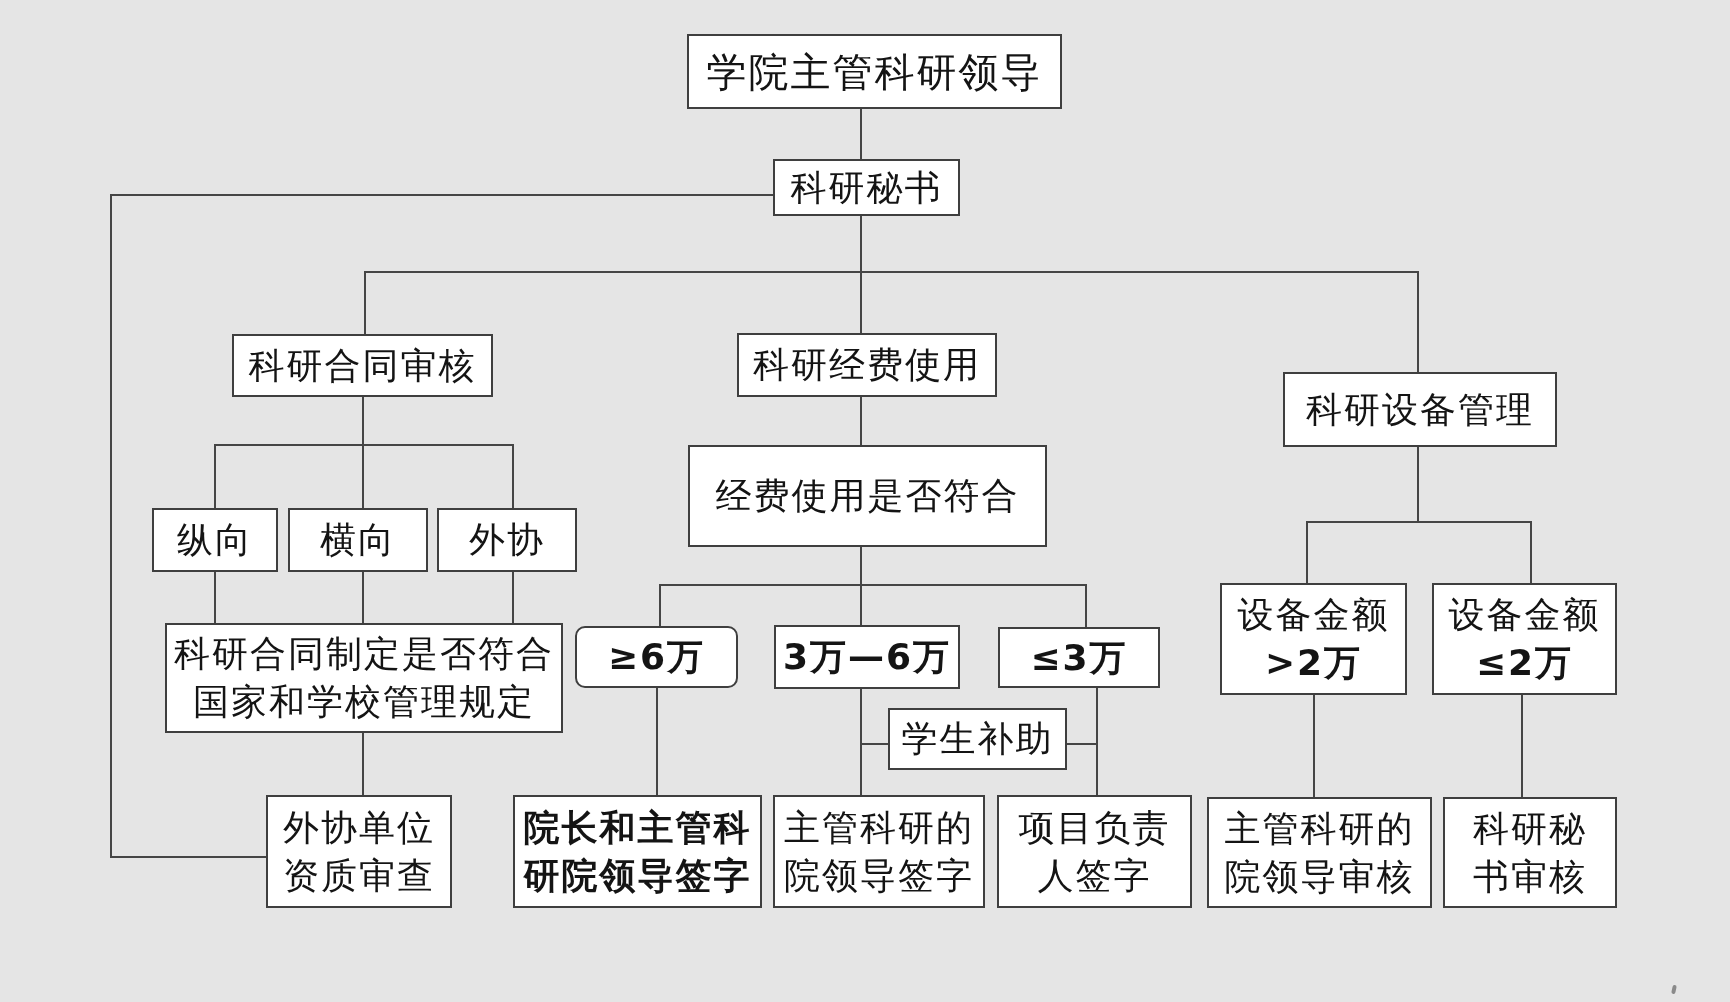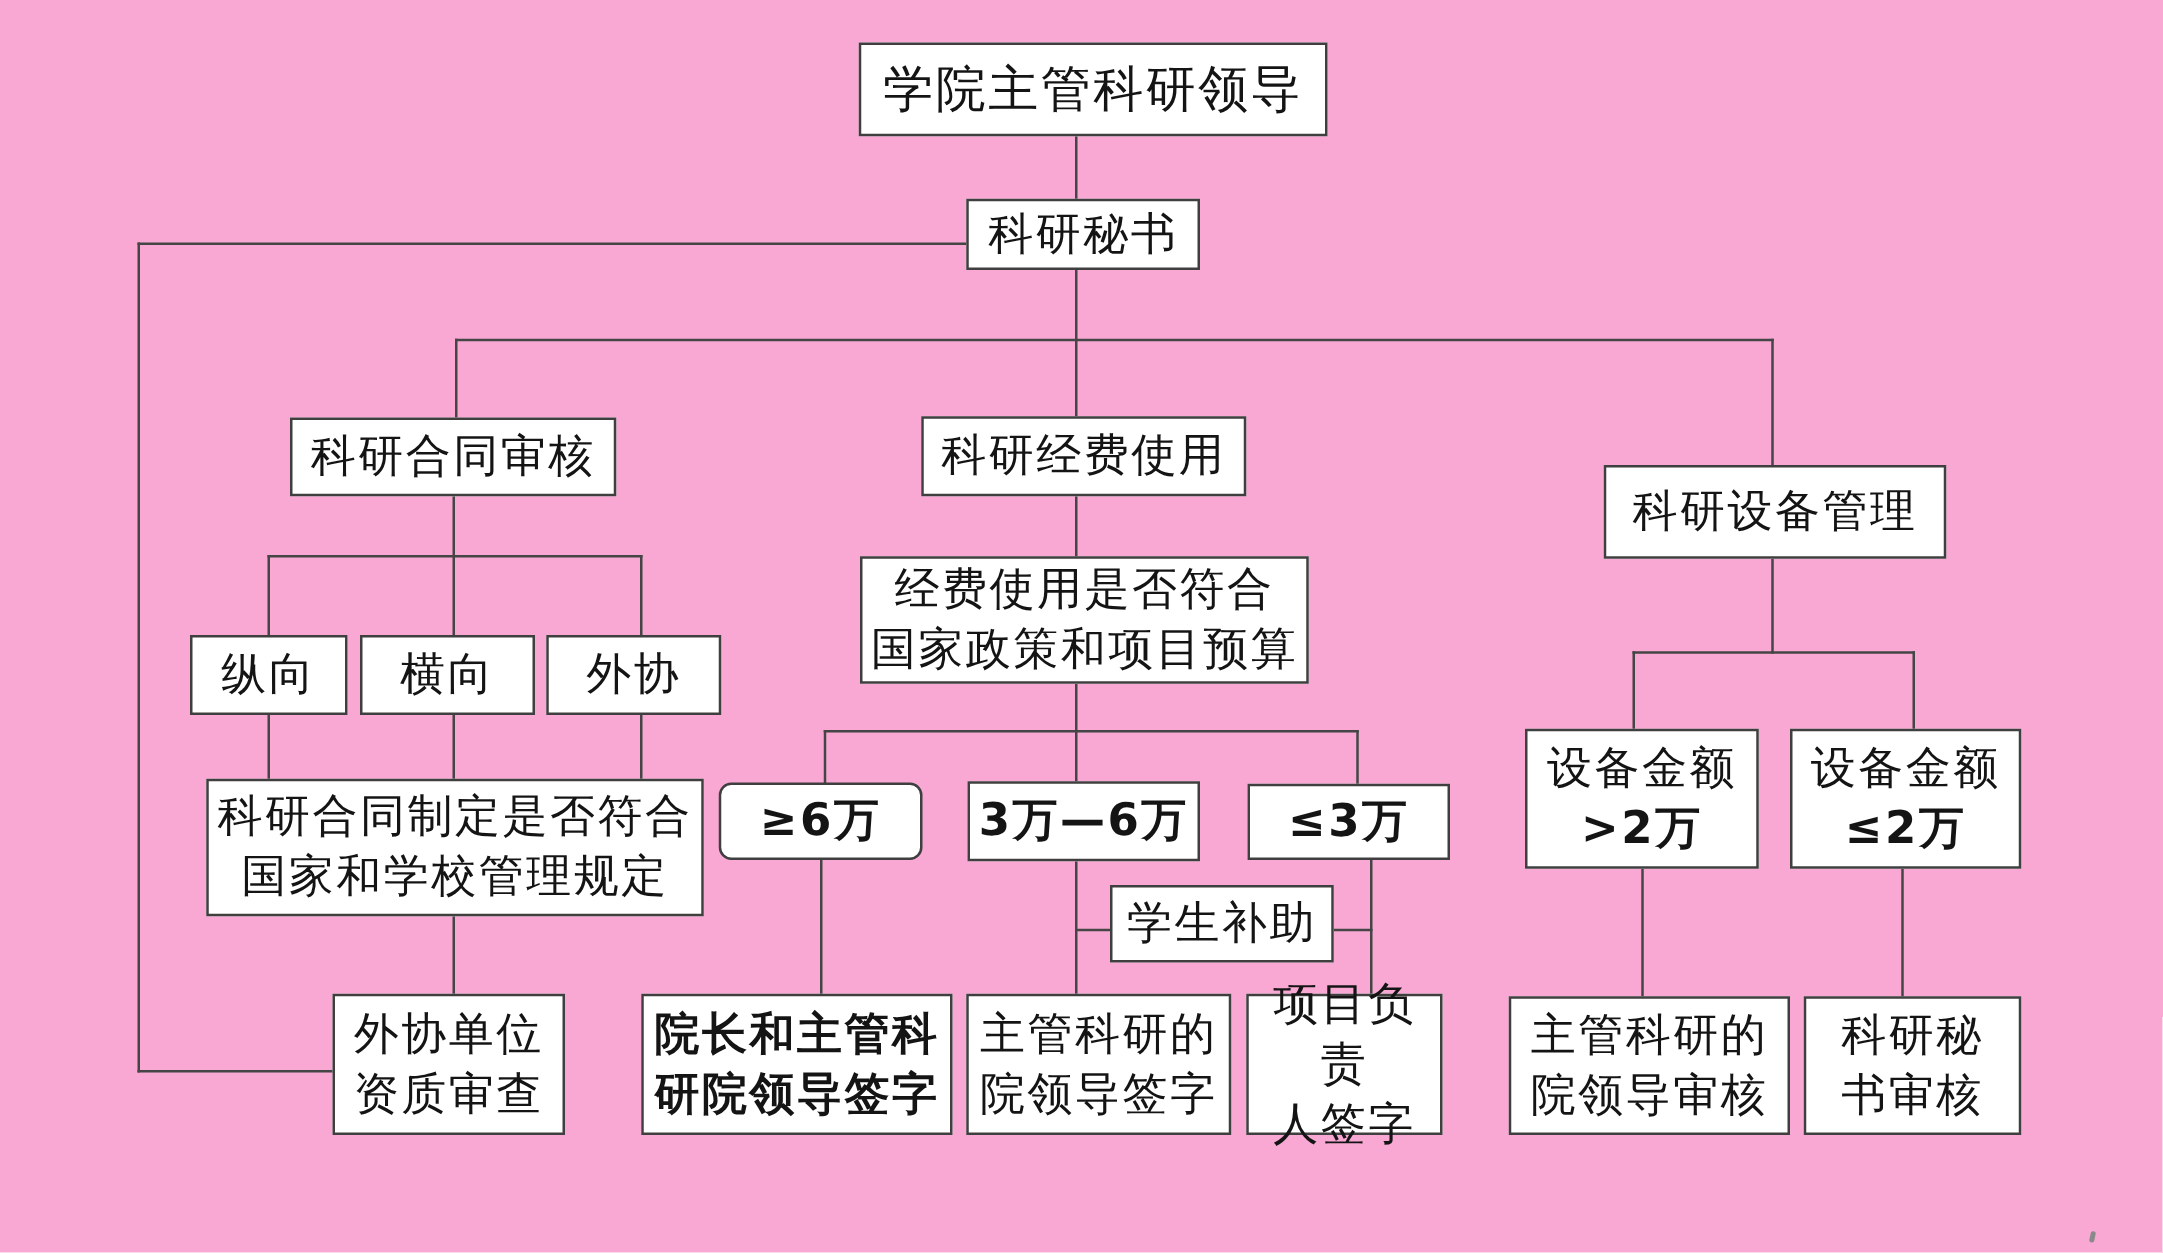--- a/index.html
+++ b/index.html
@@ -1,20 +1,20 @@
 <!DOCTYPE html>
 <html><head>
 <meta charset="utf-8">
 <style>
   html,body{margin:0;padding:0;background:#ffffff;}
   #canvas{
     position:relative;
     width:1730px;
     height:1002px;
-    background:#f9a8d4;
+    background:#e5e5e5;
     overflow:hidden;
     font-family:"DejaVu Sans","Liberation Sans",sans-serif;
   }
   .node{
     position:absolute;
     box-sizing:border-box;
     background:#ffffff;
     border:2px solid #3f3f3f;
     display:flex;
     flex-direction:column;
@@ -113,21 +113,20 @@
     <span>外协</span>
   </div>
 
   <div class="node" style="left:165px;top:623px;width:398px;height:110px;">
     <span>科研合同制定是否符合</span>
     <span>国家和学校管理规定</span>
   </div>
 
   <div class="node" style="left:688px;top:445px;width:359px;height:102px;">
     <span>经费使用是否符合</span>
-    <span>国家政策和项目预算</span>
   </div>
 
   <div class="node" style="left:575px;top:626px;width:163px;height:62px;border-radius:10px;">
     <span class="amt">≥6万</span>
   </div>
 
   <div class="node" style="left:774px;top:625px;width:186px;height:64px;">
     <span class="amt">3万—6万</span>
   </div>
 
@@ -147,21 +146,21 @@
   <div class="node" style="left:513px;top:795px;width:249px;height:113px;font-weight:bold;">
     <span>院长和主管科</span>
     <span>研院领导签字</span>
   </div>
 
   <div class="node" style="left:773px;top:795px;width:212px;height:113px;">
     <span>主管科研的</span>
     <span>院领导签字</span>
   </div>
 
-  <div class="node" style="left:997px;top:795px;width:157px;height:113px;">
+  <div class="node" style="left:997px;top:795px;width:195px;height:113px;">
     <span>项目负责</span>
     <span>人签字</span>
   </div>
 
   <div class="node" style="left:1220px;top:583px;width:187px;height:112px;">
     <span>设备金额</span>
     <span class="amt">&gt;2万</span>
   </div>
 
   <div class="node" style="left:1432px;top:583px;width:185px;height:112px;">

